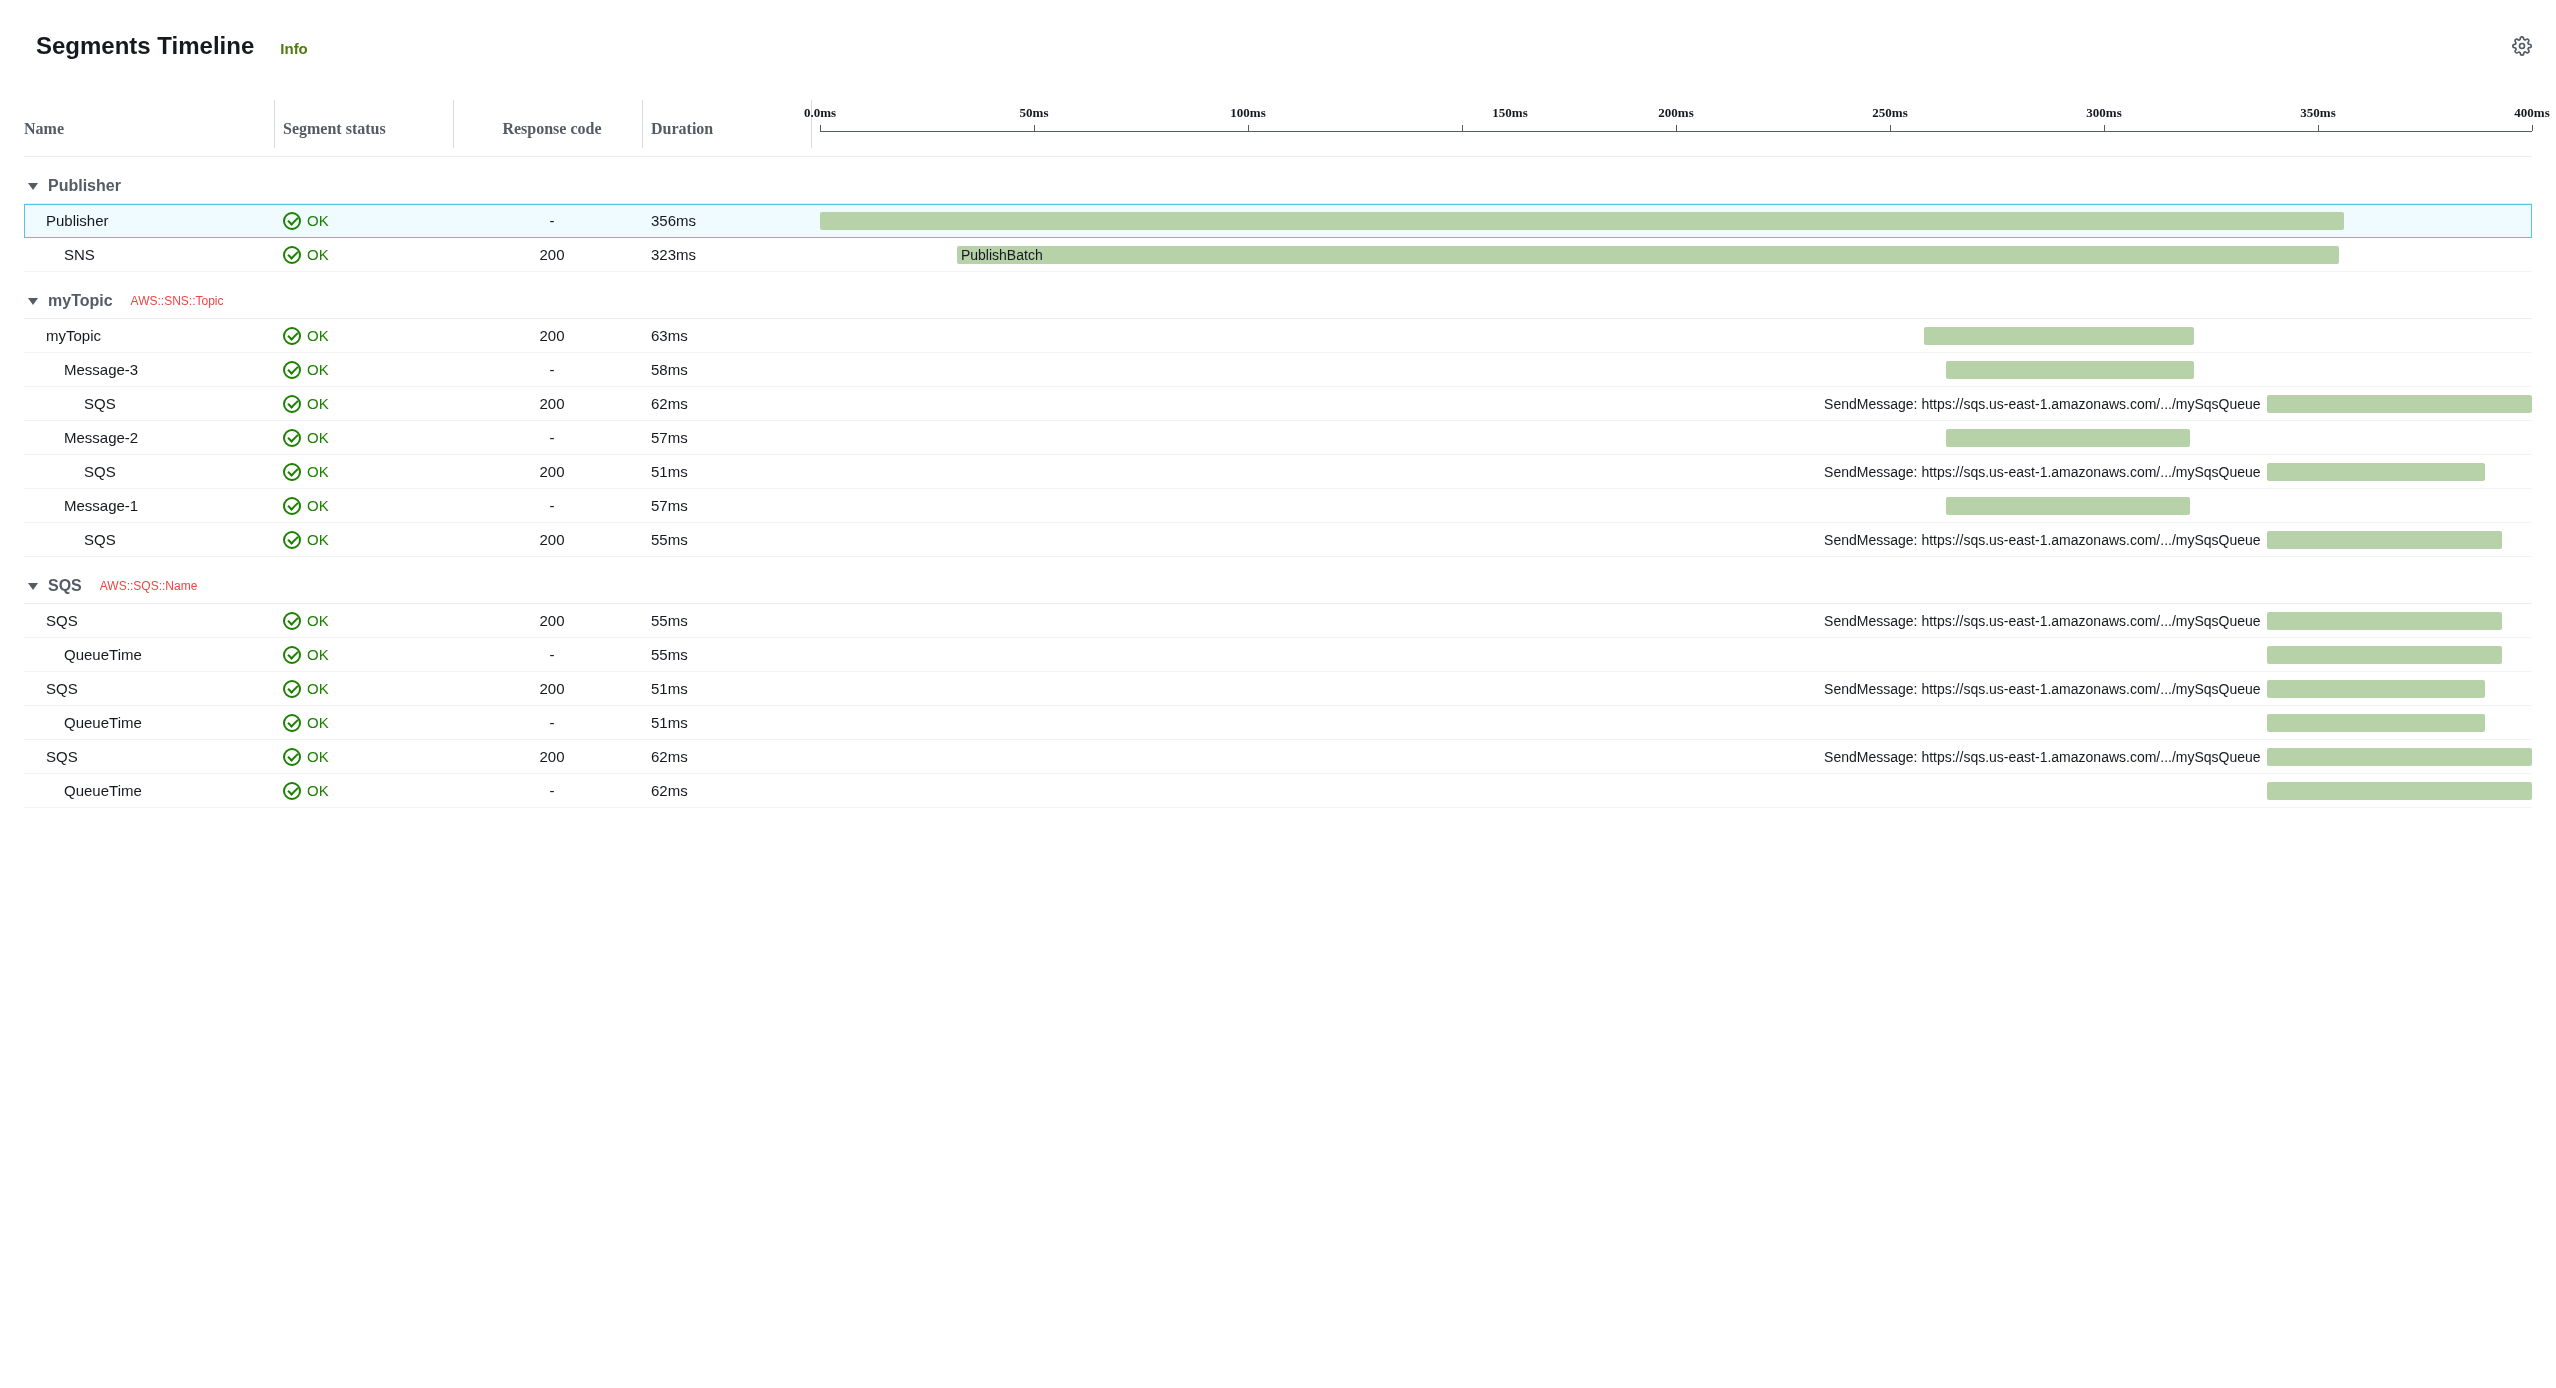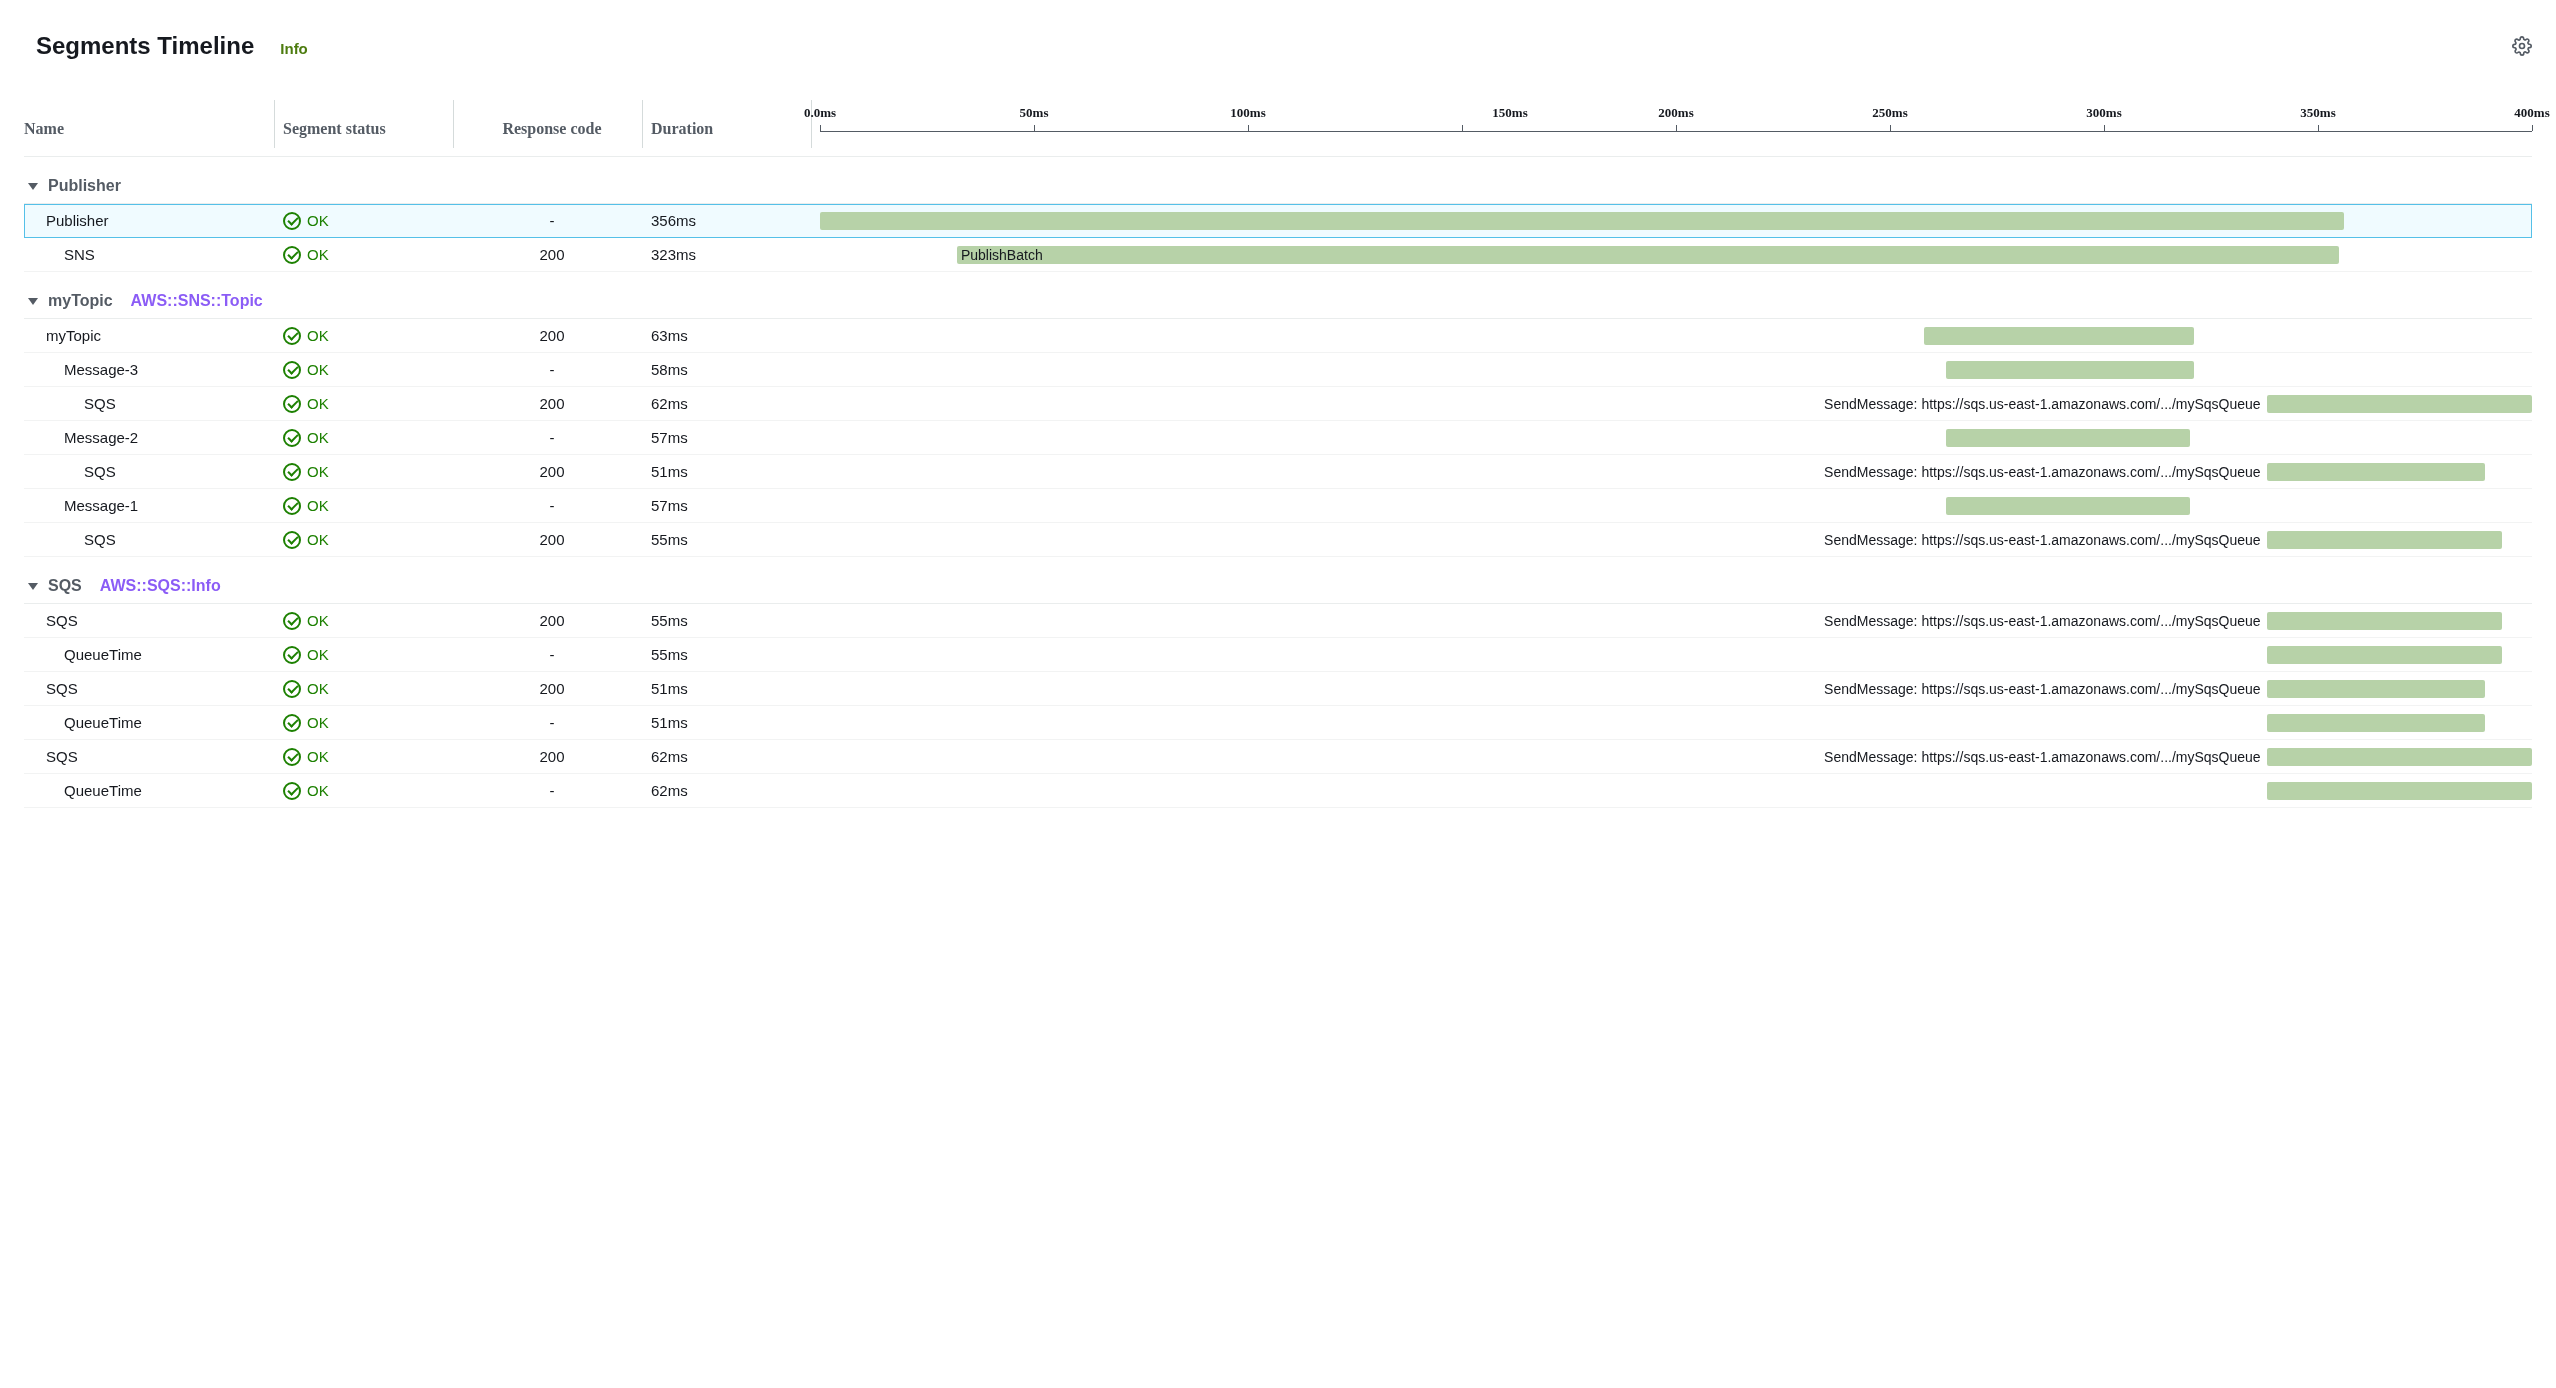--- a/index.html
+++ b/index.html
@@ -87,21 +87,21 @@
     gap: 10px;
   }
   .caret {
     width: 0; height: 0;
     border-left: 5px solid transparent;
     border-right: 5px solid transparent;
     border-top: 7px solid #545b64;
     display: inline-block;
   }
   .group-name { font-weight: 700; color: #545b64; font-size: 16px; }
-  .group-type { font-weight: 700; color: #8b5cf6; font-size: 16px; margin-left: 8px; }
+  .group-type { font-weight: 400; color: #ef4444; font-size: 12px; margin-left: 8px; }
 
   
   .row {
     display: flex;
     align-items: center;
     height: 34px;
     border-bottom: 1px solid #f2f3f3;
     font-size: 15px;
   }
   .row.selected {
@@ -376,21 +376,21 @@
         <div class="col-duration">55ms</div>
         <div class="divider"></div>
         <div class="chart-cell">
           <div class="bar" style="left: 84.5%; width: 13.75%;"></div>
           <div class="bar-label left" style="right: 15.5%;">SendMessage: https://sqs.us-east-1.amazonaws.com/.../mySqsQueue</div>
         </div>
       </div>
       <div class="group-head">
         <span class="caret"></span>
         <span class="group-name">SQS</span>
-        <span class="group-type">AWS::SQS::Info</span>
+        <span class="group-type">AWS::SQS::Name</span>
       </div>
       <div class="row">
         <div class="col-name indent-0">SQS</div>
         <div class="divider"></div>
         <div class="col-status">
           <span class="status-cell">
             <span class="ok-icon"></span>
             <span>OK</span>
           </span>
         </div>

